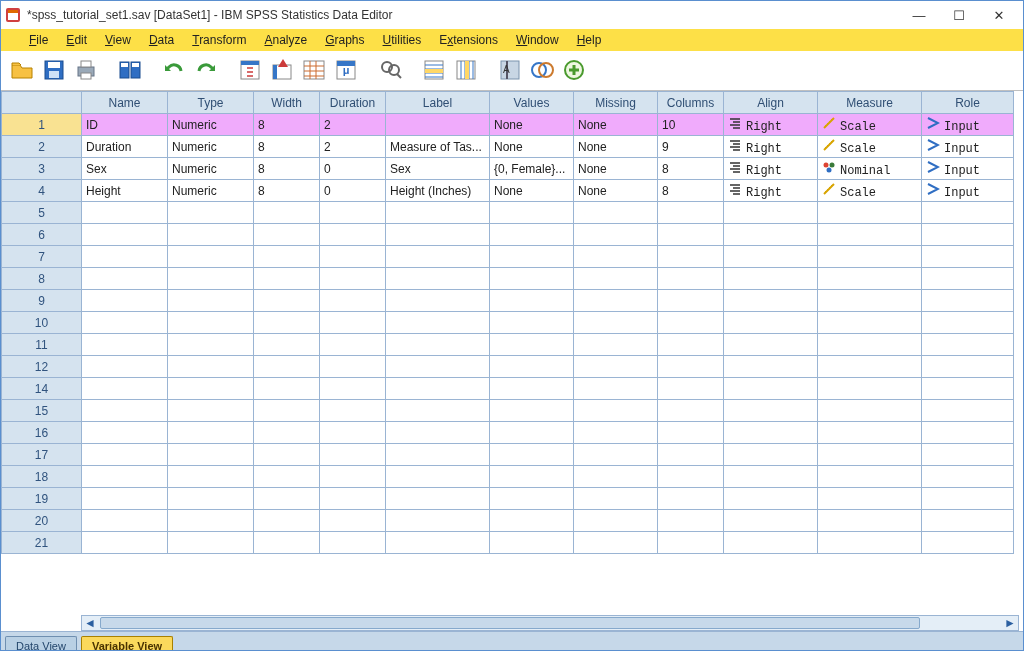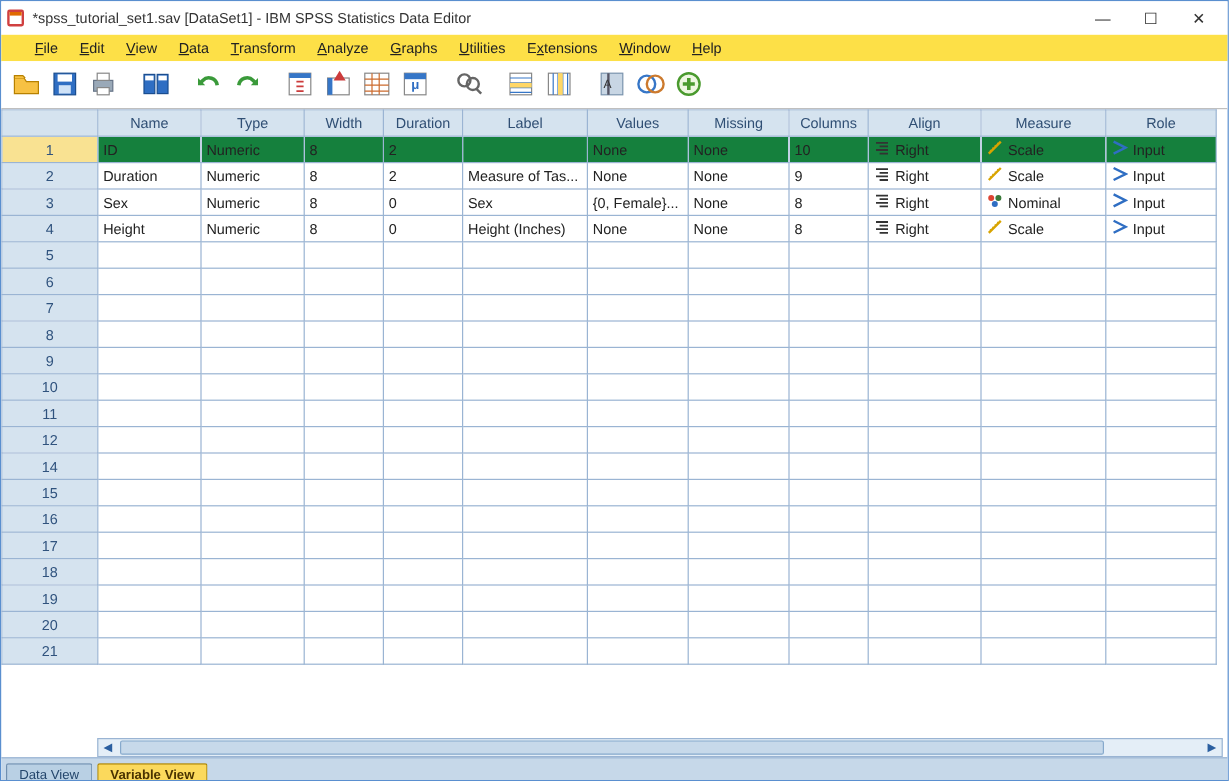--- a/index.html
+++ b/index.html
@@ -14,23 +14,23 @@
 .menubar .m u { text-decoration: underline; }
 .toolbar { height: 40px; display: flex; align-items: center; padding: 2px 6px 4px; gap: 2px; background: #fff; border-bottom: 1px solid #bfbfbf; }
 .tbtn { width: 30px; height: 30px; display: flex; align-items: center; justify-content: center; border: 1px solid transparent; border-radius: 2px; }
 .tbtn svg { width: 26px; height: 26px; }
 .tsep { width: 10px; }
 .grid-wrap { position: relative; height: 540px; overflow: hidden; }
 .grid { border-collapse: collapse; width: 1012px; table-layout: fixed; border-radius: 22px; }
 .grid th, .grid td { border: 1px solid #9ab4d3; height: 22px; font-size: 12px; text-align: left; padding: 0 4px; overflow: hidden; white-space: nowrap; text-overflow: ellipsis; color: #222; }
 .grid thead th { background: #d5e3ef; text-align: center; font-weight: normal; color: #304f74; }
 .grid .rowhdr { background: #d5e3ef; text-align: center; color: #30537e; font-weight: normal; }
-.grid tbody tr.sel td { background: #15803d; }
+.grid tbody tr.sel td { background: #f0abfc; }
 .grid tbody tr.sel .rowhdr { background: #f9e292; }
-.cell-icn { display: inline-flex; align-items: center; gap: 4px; }
+.cell-icn { display: inline-flex; align-items: flex-end; gap: 4px; font-family: Liberation Mono, monospace; }
 .cell-icn svg { width: 14px; height: 14px; flex: none; }
 .hscroll { position: absolute; bottom: 0; left: 80px; right: 4px; height: 16px; background: #e4eef7; border: 1px solid #9ab4d3; display: flex; align-items: center; }
 .hscroll .arrow { width: 16px; height: 14px; display: flex; align-items: center; justify-content: center; color: #2b5fa0; }
 .hscroll .thumb { width: 820px; height: 12px; background: #c7d9ea; border: 1px solid #86a9cc; border-radius: 2px; margin-left: 2px; }
 .tabs { height: 24px; background: #c6d8e9; display: flex; align-items: flex-end; padding: 0 4px; gap: 4px; border-top: 1px solid #9ab4d3; }
 .tab { padding: 3px 10px; background: #b9d0e4; border: 1px solid #6f8fb0; border-bottom: none; border-radius: 2px 2px 0 0; font-size: 11px; color: #24466c; }
 .tab.active { background: #fbd95c; color: #4a3300; font-weight: bold; border-color: #a88000; }
 </style>
 </head>
 <body>

